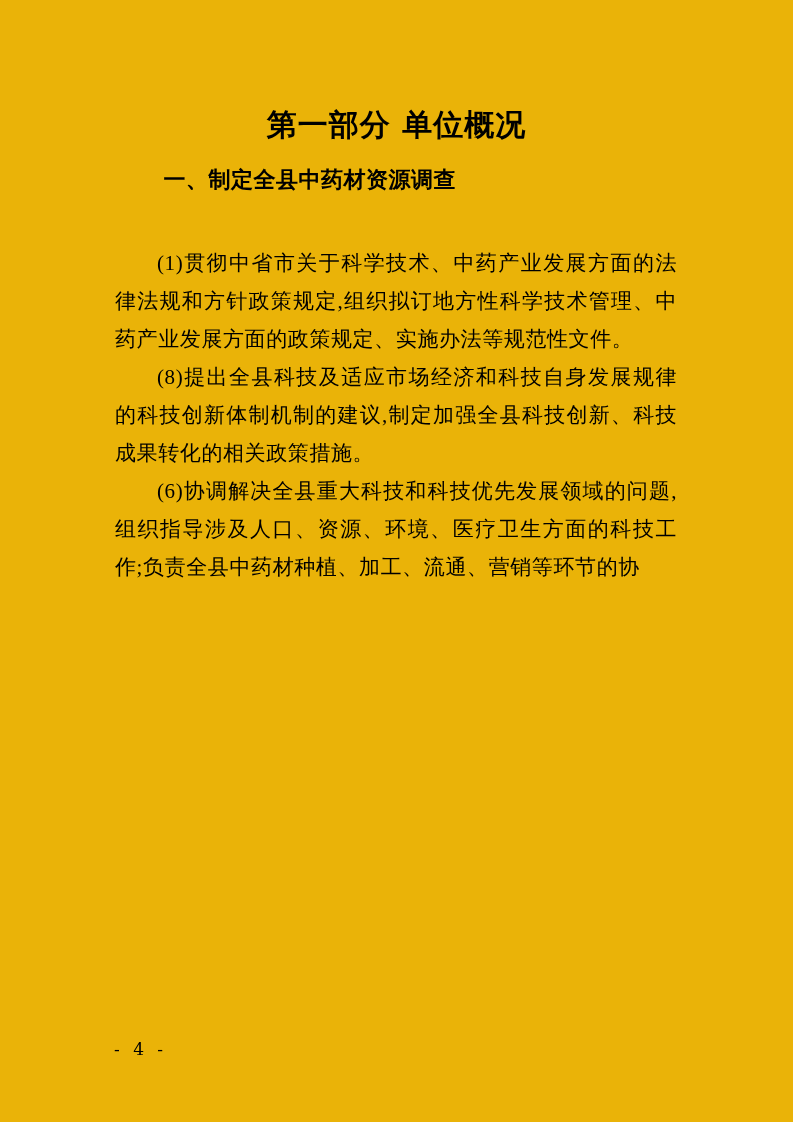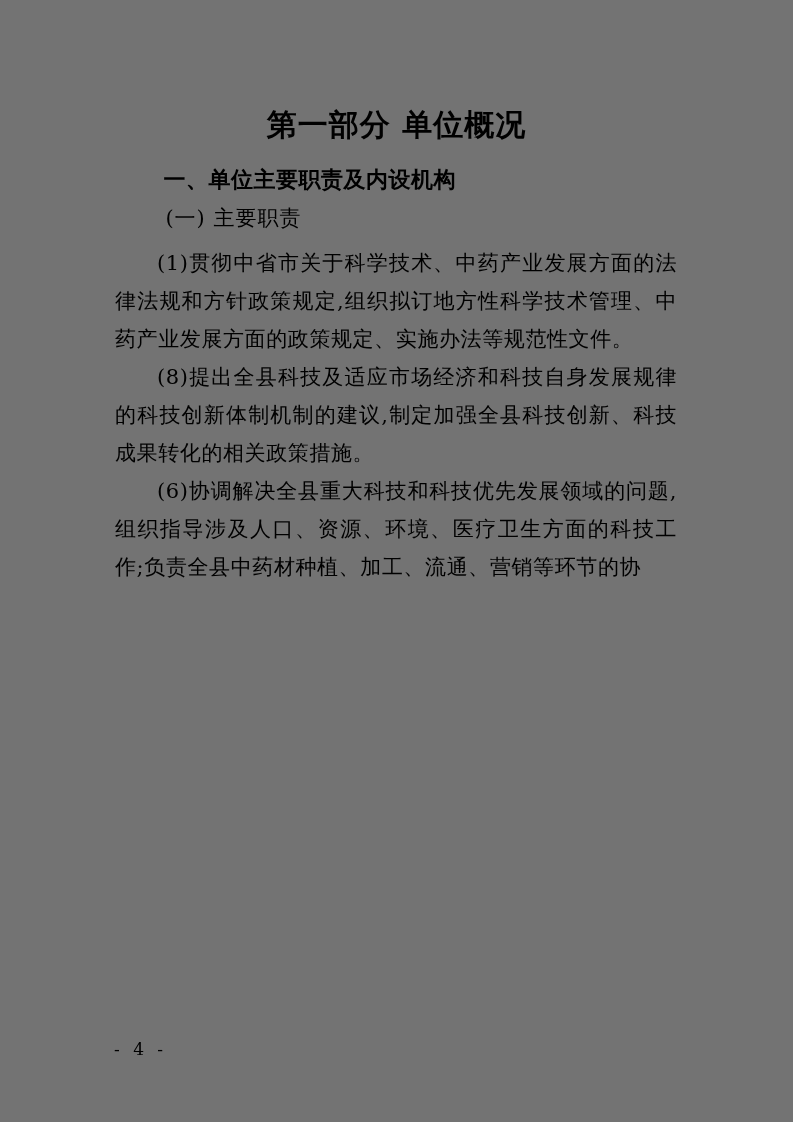--- a/index.html
+++ b/index.html
@@ -10,21 +10,21 @@
     position: relative;
     font-family: "DejaVu Serif", serif;
     color: #000000;
     overflow: hidden;
   }
   .page {
     position: absolute;
     top: 0; left: 0;
     width: 793px;
     height: 1122px;
-    background: #737373;
+    background: #eab308;
   }
   .doc-title {
     position: absolute;
     top: 103px;
     left: 0;
     width: 793px;
     text-align: center;
     font-family: "DejaVu Serif", serif;
     font-weight: bold;
     font-size: 30px;
@@ -67,41 +67,41 @@
     font-size: 21px;
     line-height: 38px;
     letter-spacing: 0.6px;
     color: #000000;
   }
   .doc-body p {
     margin: 0;
     text-indent: 2em;
     text-align: justify;
     text-justify: inter-ideograph;
+    font-family: Liberation Serif, serif;
   }
   .page-number {
     position: absolute;
     top: 1038px;
     left: 114px;
     font-family: "DejaVu Serif", serif;
     font-size: 17px;
     line-height: 22px;
     letter-spacing: 4px;
     color: #000000;
   }
 </style>
 </head>
 <body>
 
 <div class="page">
   <div class="doc-title">第一部分 单位概况</div>
 
-  <div class="section-heading">一、单位主要职责及内设机构</div>
+  <div class="section-heading">一、制定全县中药材资源调查</div>
 
-  <div class="subsection-heading">(一) 主要职责</div>
 
   <div class="doc-body">
       <p>(1)贯彻中省市关于科学技术、中药产业发展方面的法律法规和方针政策规定,组织拟订地方性科学技术管理、中药产业发展方面的政策规定、实施办法等规范性文件。</p>
       <p>(8)提出全县科技及适应市场经济和科技自身发展规律的科技创新体制机制的建议,制定加强全县科技创新、科技成果转化的相关政策措施。</p>
       <p>(6)协调解决全县重大科技和科技优先发展领域的问题,组织指导涉及人口、资源、环境、医疗卫生方面的科技工作;负责全县中药材种植、加工、流通、营销等环节的协</p>
     </div>
 
   <div class="page-number">- 4 -</div>
 </div>
 

